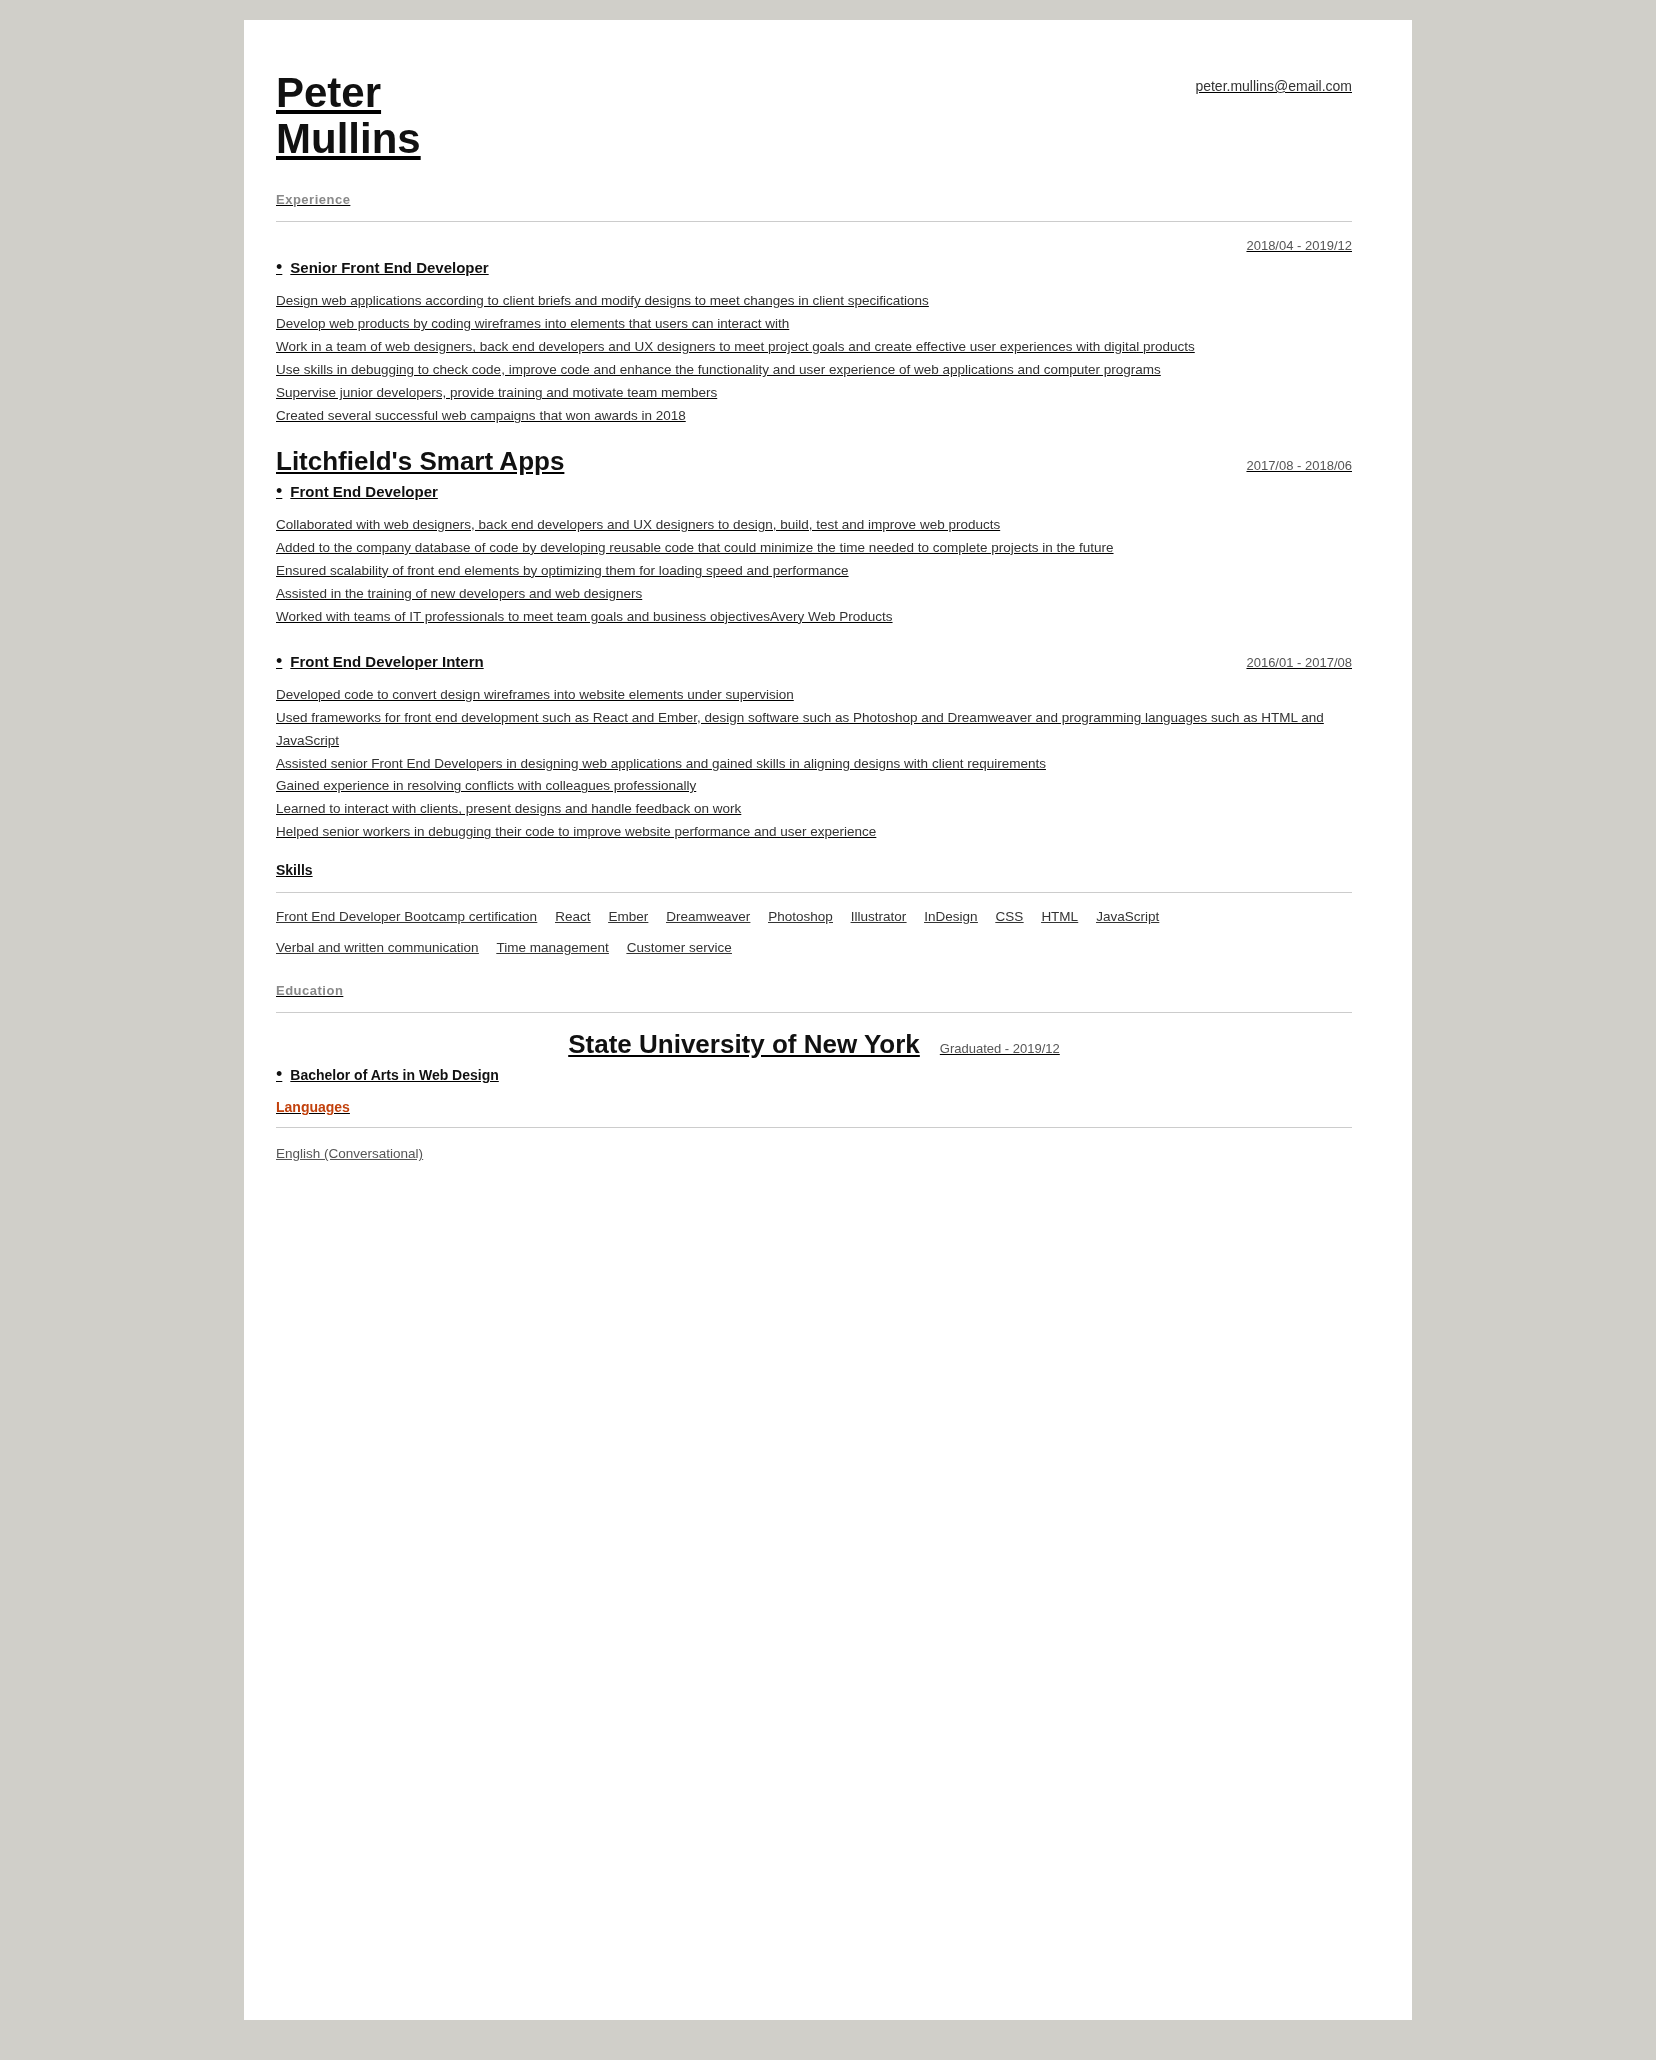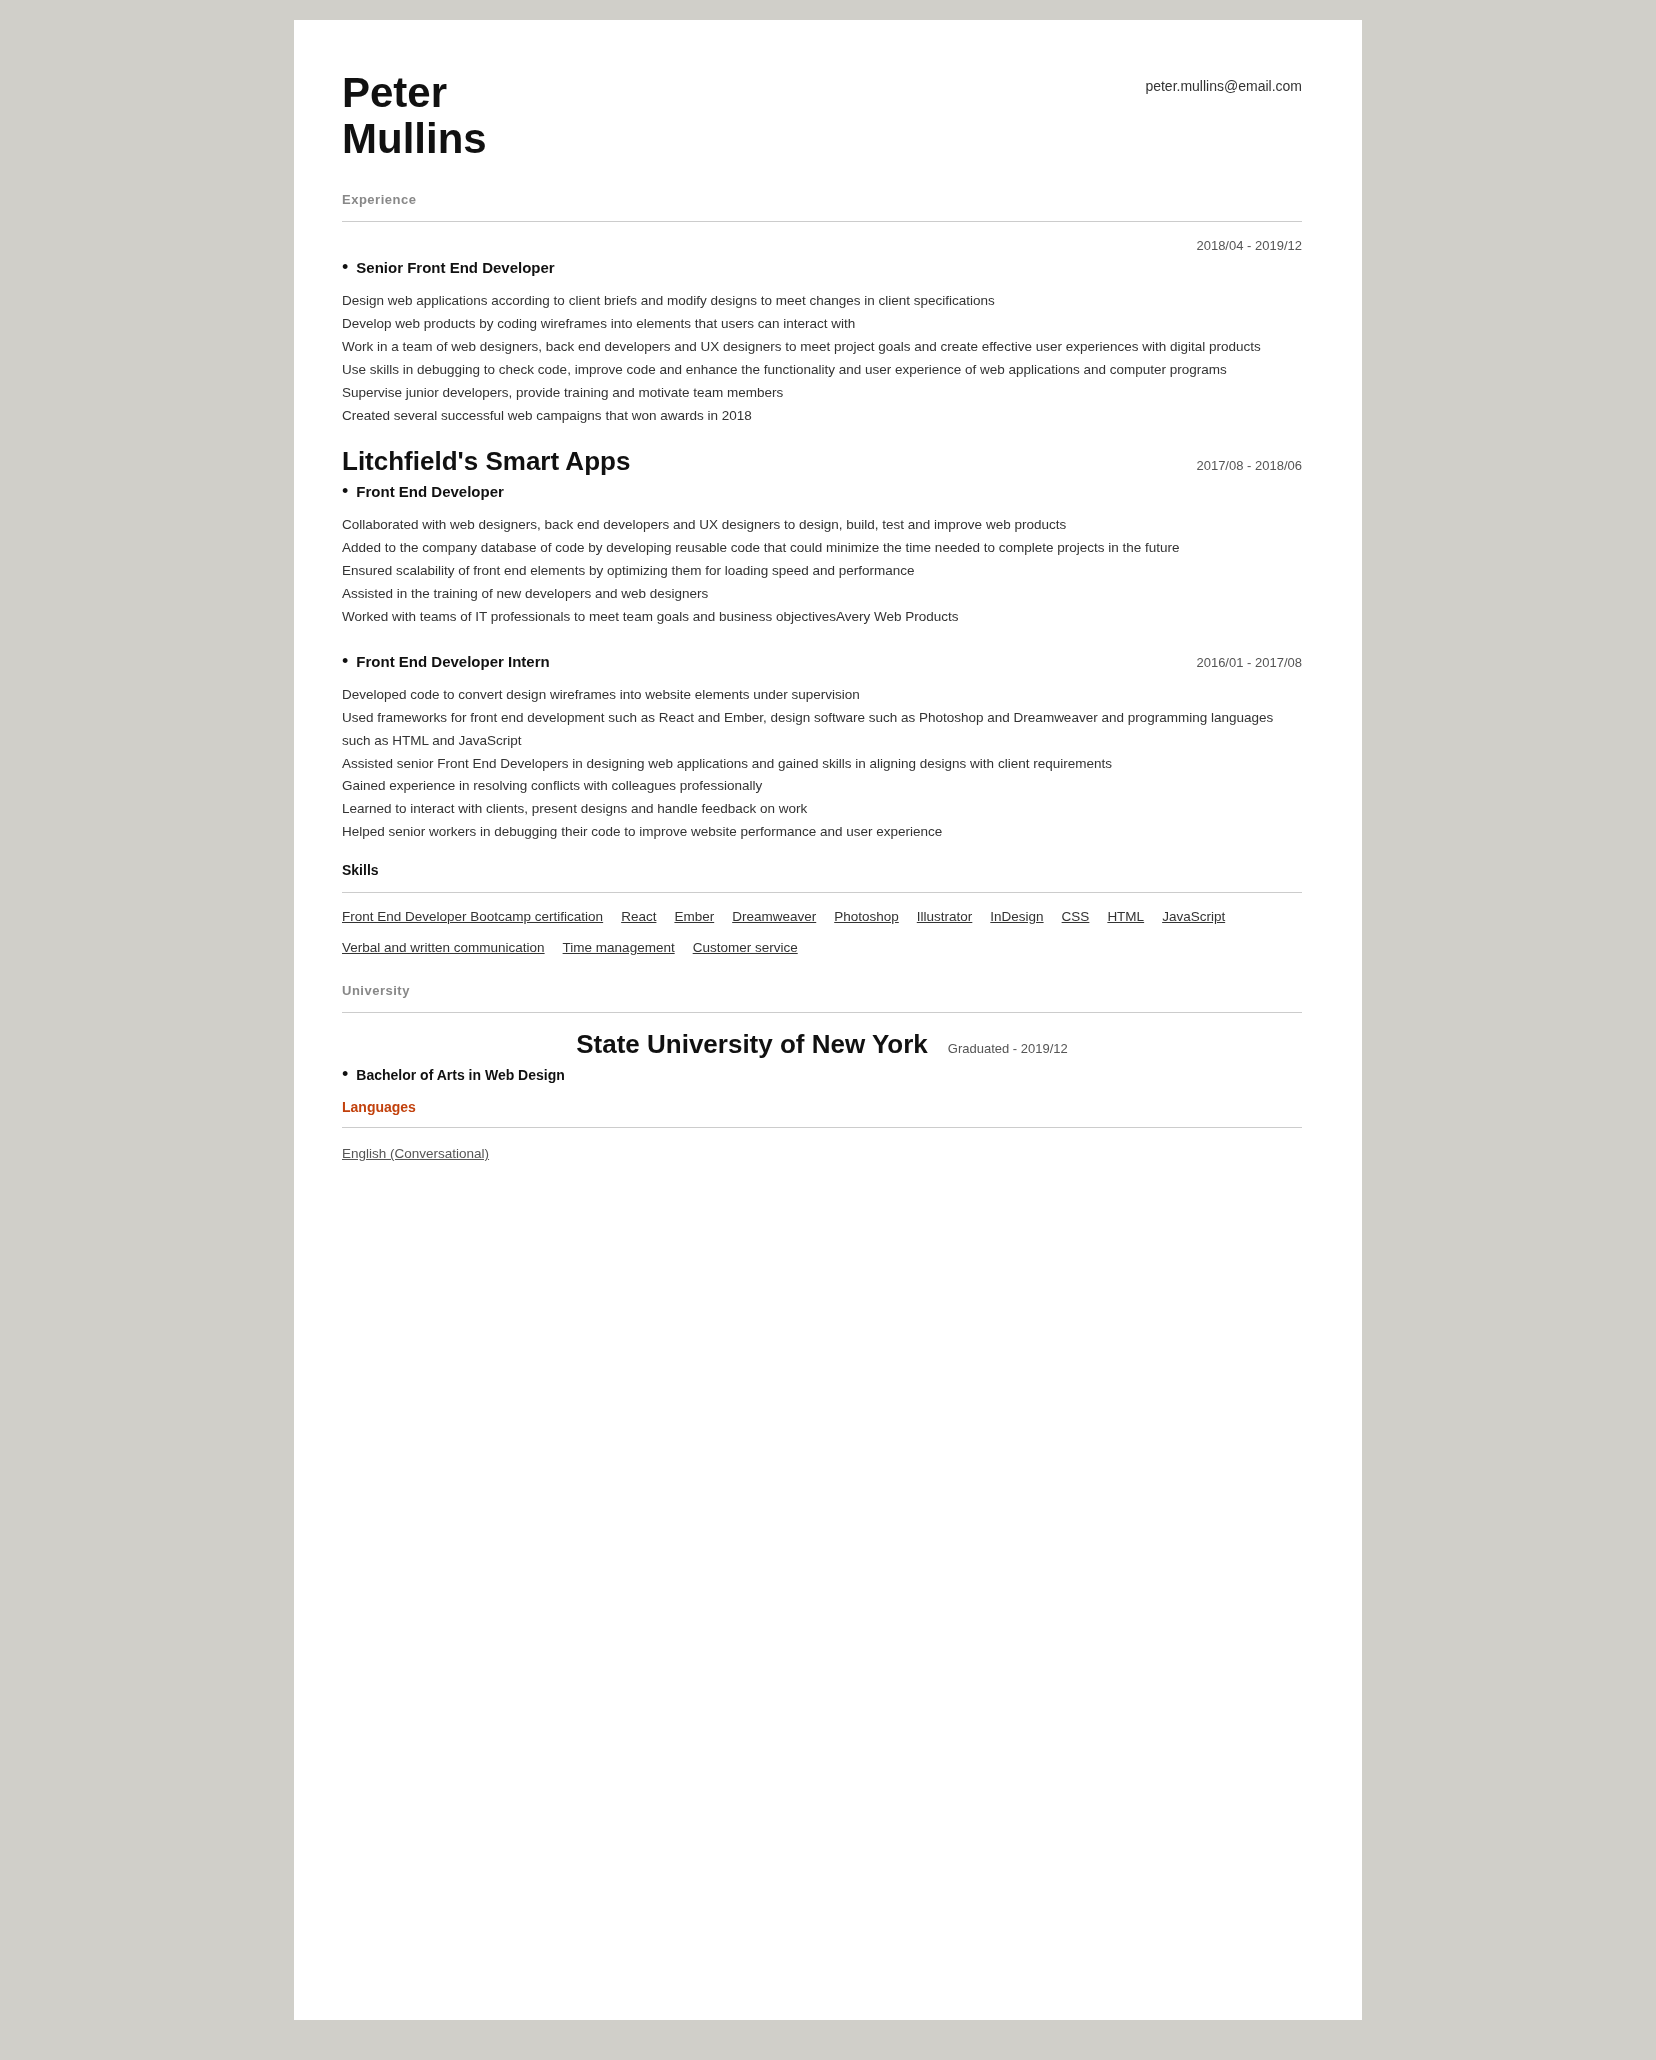--- a/index.html
+++ b/index.html
@@ -13,24 +13,25 @@
       display: flex;
       justify-content: center;
       align-items: flex-start;
       min-height: 100vh;
       padding: 20px;
       font-family: Arial, Helvetica, sans-serif;
     }
 
     .resume-container {
       background: #ffffff;
-      width: 1068px;
+      width: 1168px;
       min-height: 2000px;
-      padding: 50px 60px 60px 48px;
+      padding: 50px 60px 60px 32px;
       position: relative;
+      text-decoration: underline;
     }
 
     .header {
       display: flex;
       justify-content: space-between;
       align-items: flex-start;
       margin-bottom: 30px;
     }
 
     .name-block h1 {
@@ -271,21 +272,21 @@
       <span class="skill-item">JavaScript</span>
     </div>
     <div class="skills-row">
       <span class="skill-item">Verbal and written communication</span>
       <span class="skill-item">Time management</span>
       <span class="skill-item">Customer service</span>
     </div>
   </div>
 
   <div class="education-section">
-    <div class="section-label">University</div>
+    <div class="section-label">Education</div>
     <hr class="divider">
     <div class="university-header">
       <div class="university-name">State University of New York</div>
       <div class="date-range">Graduated - 2019/12</div>
     </div>
     <div class="degree-row">
       <span class="bullet">•</span>
       <span class="degree-title">Bachelor of Arts in Web Design</span>
     </div>
 

